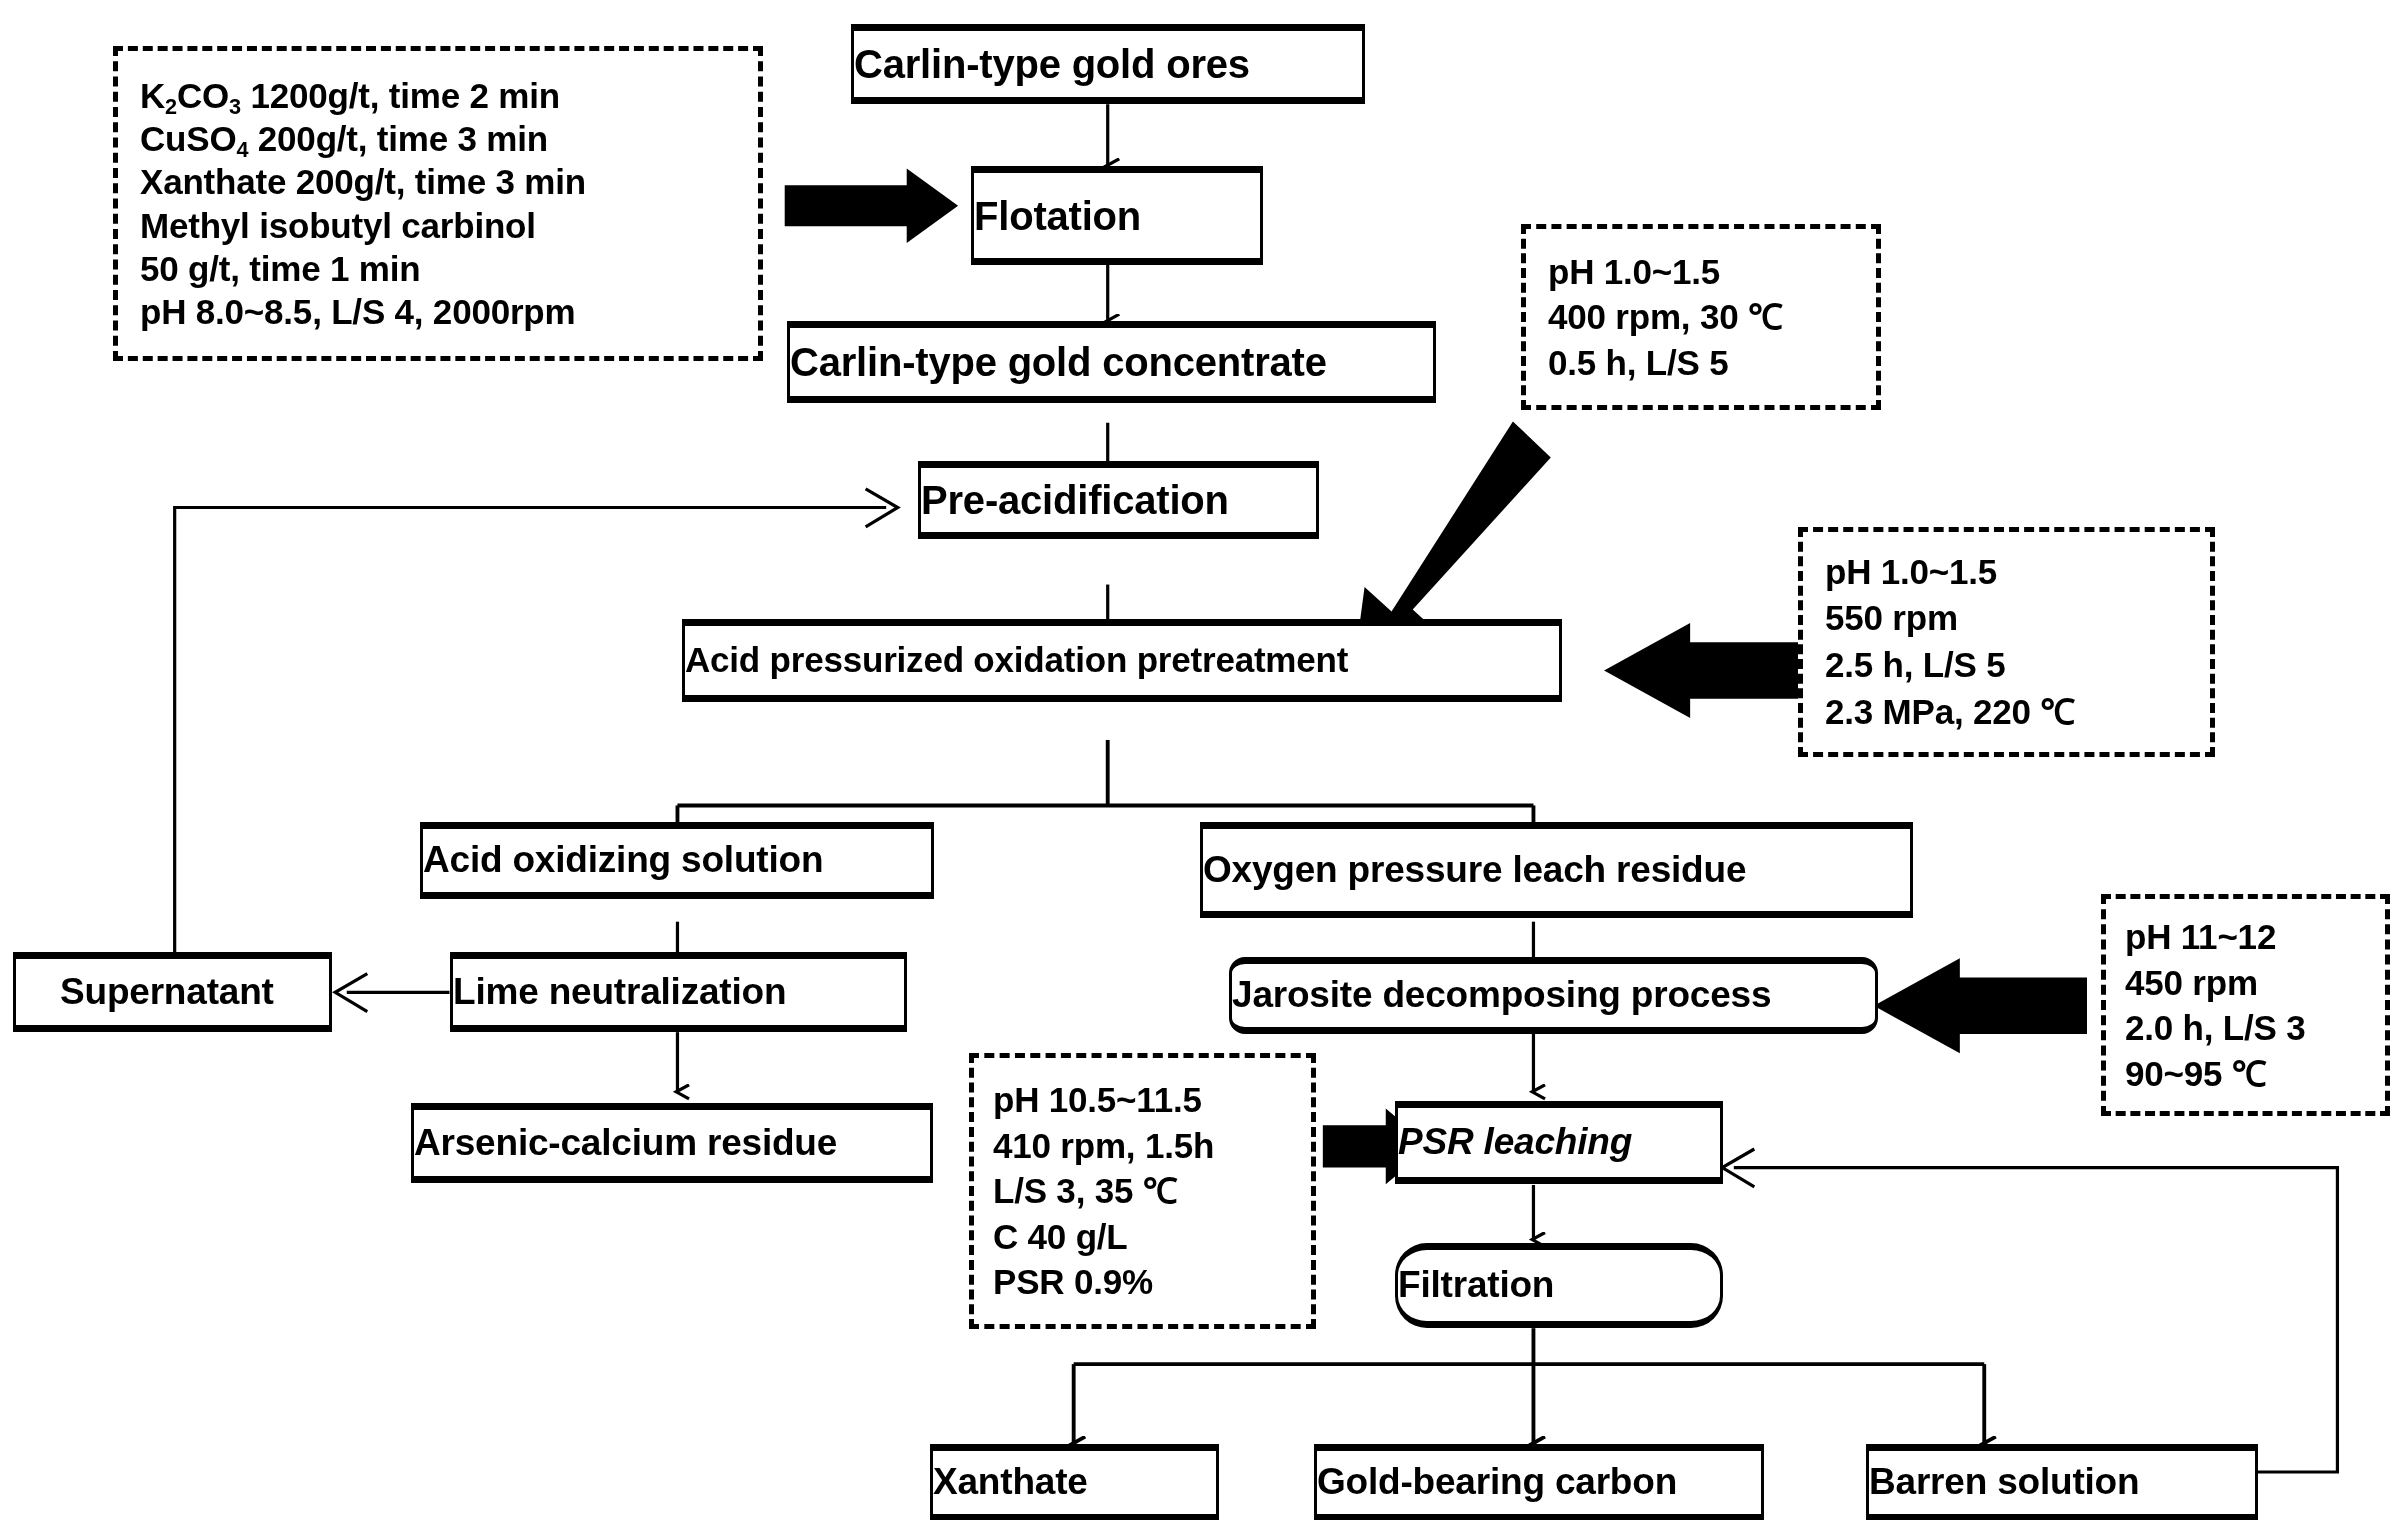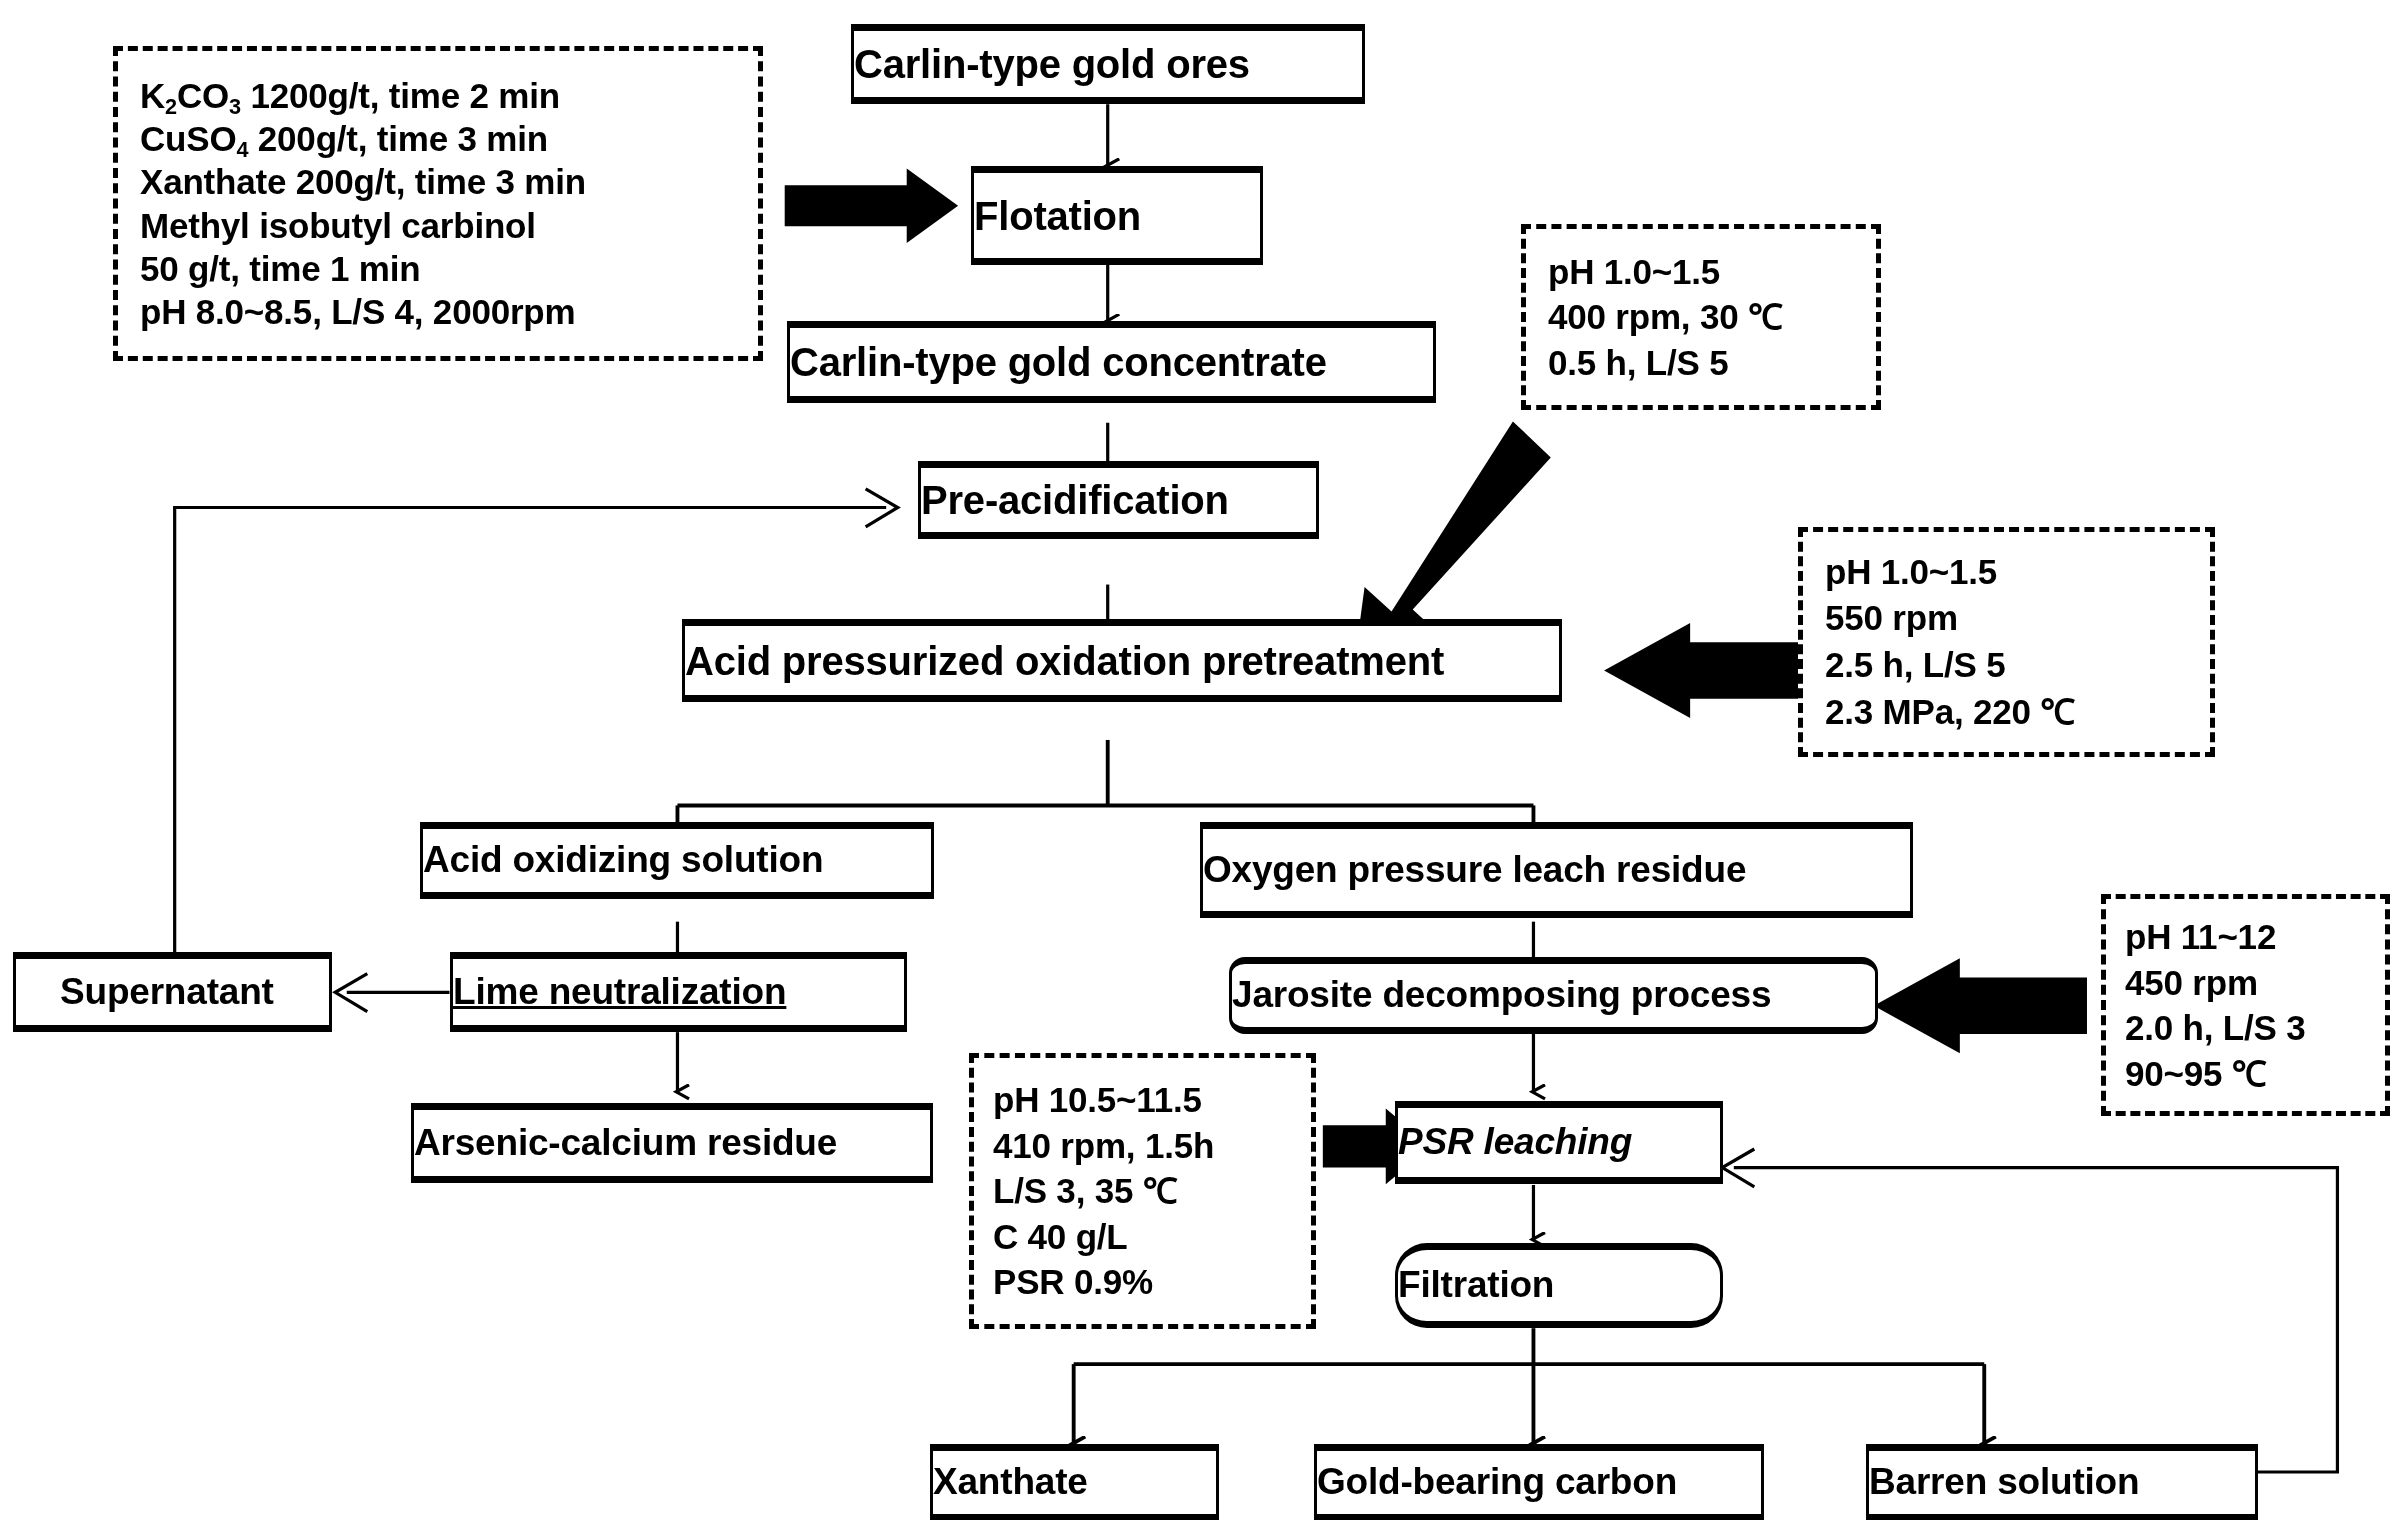--- a/index.html
+++ b/index.html
@@ -171,37 +171,37 @@
   </div>
 
   <div class="pbox" style="left:787px; top:321px; width:649px; height:82px; font-size:40px;">
     <span>Carlin-type gold concentrate</span>
   </div>
 
   <div class="pbox" style="left:918px; top:461px; width:401px; height:78px; font-size:40px;">
     <span>Pre-acidification</span>
   </div>
 
-  <div class="pbox" style="left:682px; top:619px; width:880px; height:83px; font-size:40px;">
+  <div class="pbox" style="left:682px; top:619px; width:880px; height:83px; font-size:35px;">
     <span>Acid pressurized oxidation pretreatment</span>
   </div>
 
   <div class="pbox" style="left:420px; top:822px; width:514px; height:77px; font-size:37px;">
     <span>Acid oxidizing solution</span>
   </div>
 
   <div class="pbox" style="left:1200px; top:822px; width:713px; height:96px; font-size:37px;">
     <span>Oxygen pressure leach residue</span>
   </div>
 
   <div class="pbox" style="left:13px; top:952px; width:319px; height:80px; font-size:37px;padding-left:44px;">
     <span>Supernatant</span>
   </div>
 
-  <div class="pbox" style="left:450px; top:952px; width:457px; height:80px; font-size:37px;text-decoration:underline;">
+  <div class="pbox" style="left:450px; top:952px; width:457px; height:80px; font-size:37px;">
     <span>Lime neutralization</span>
   </div>
 
   <div class="pbox" style="left:1229px; top:957px; width:649px; height:77px; font-size:37px;border-radius:16px;">
     <span>Jarosite decomposing process</span>
   </div>
 
   <div class="pbox" style="left:411px; top:1103px; width:522px; height:80px; font-size:37px;">
     <span>Arsenic-calcium residue</span>
   </div>

